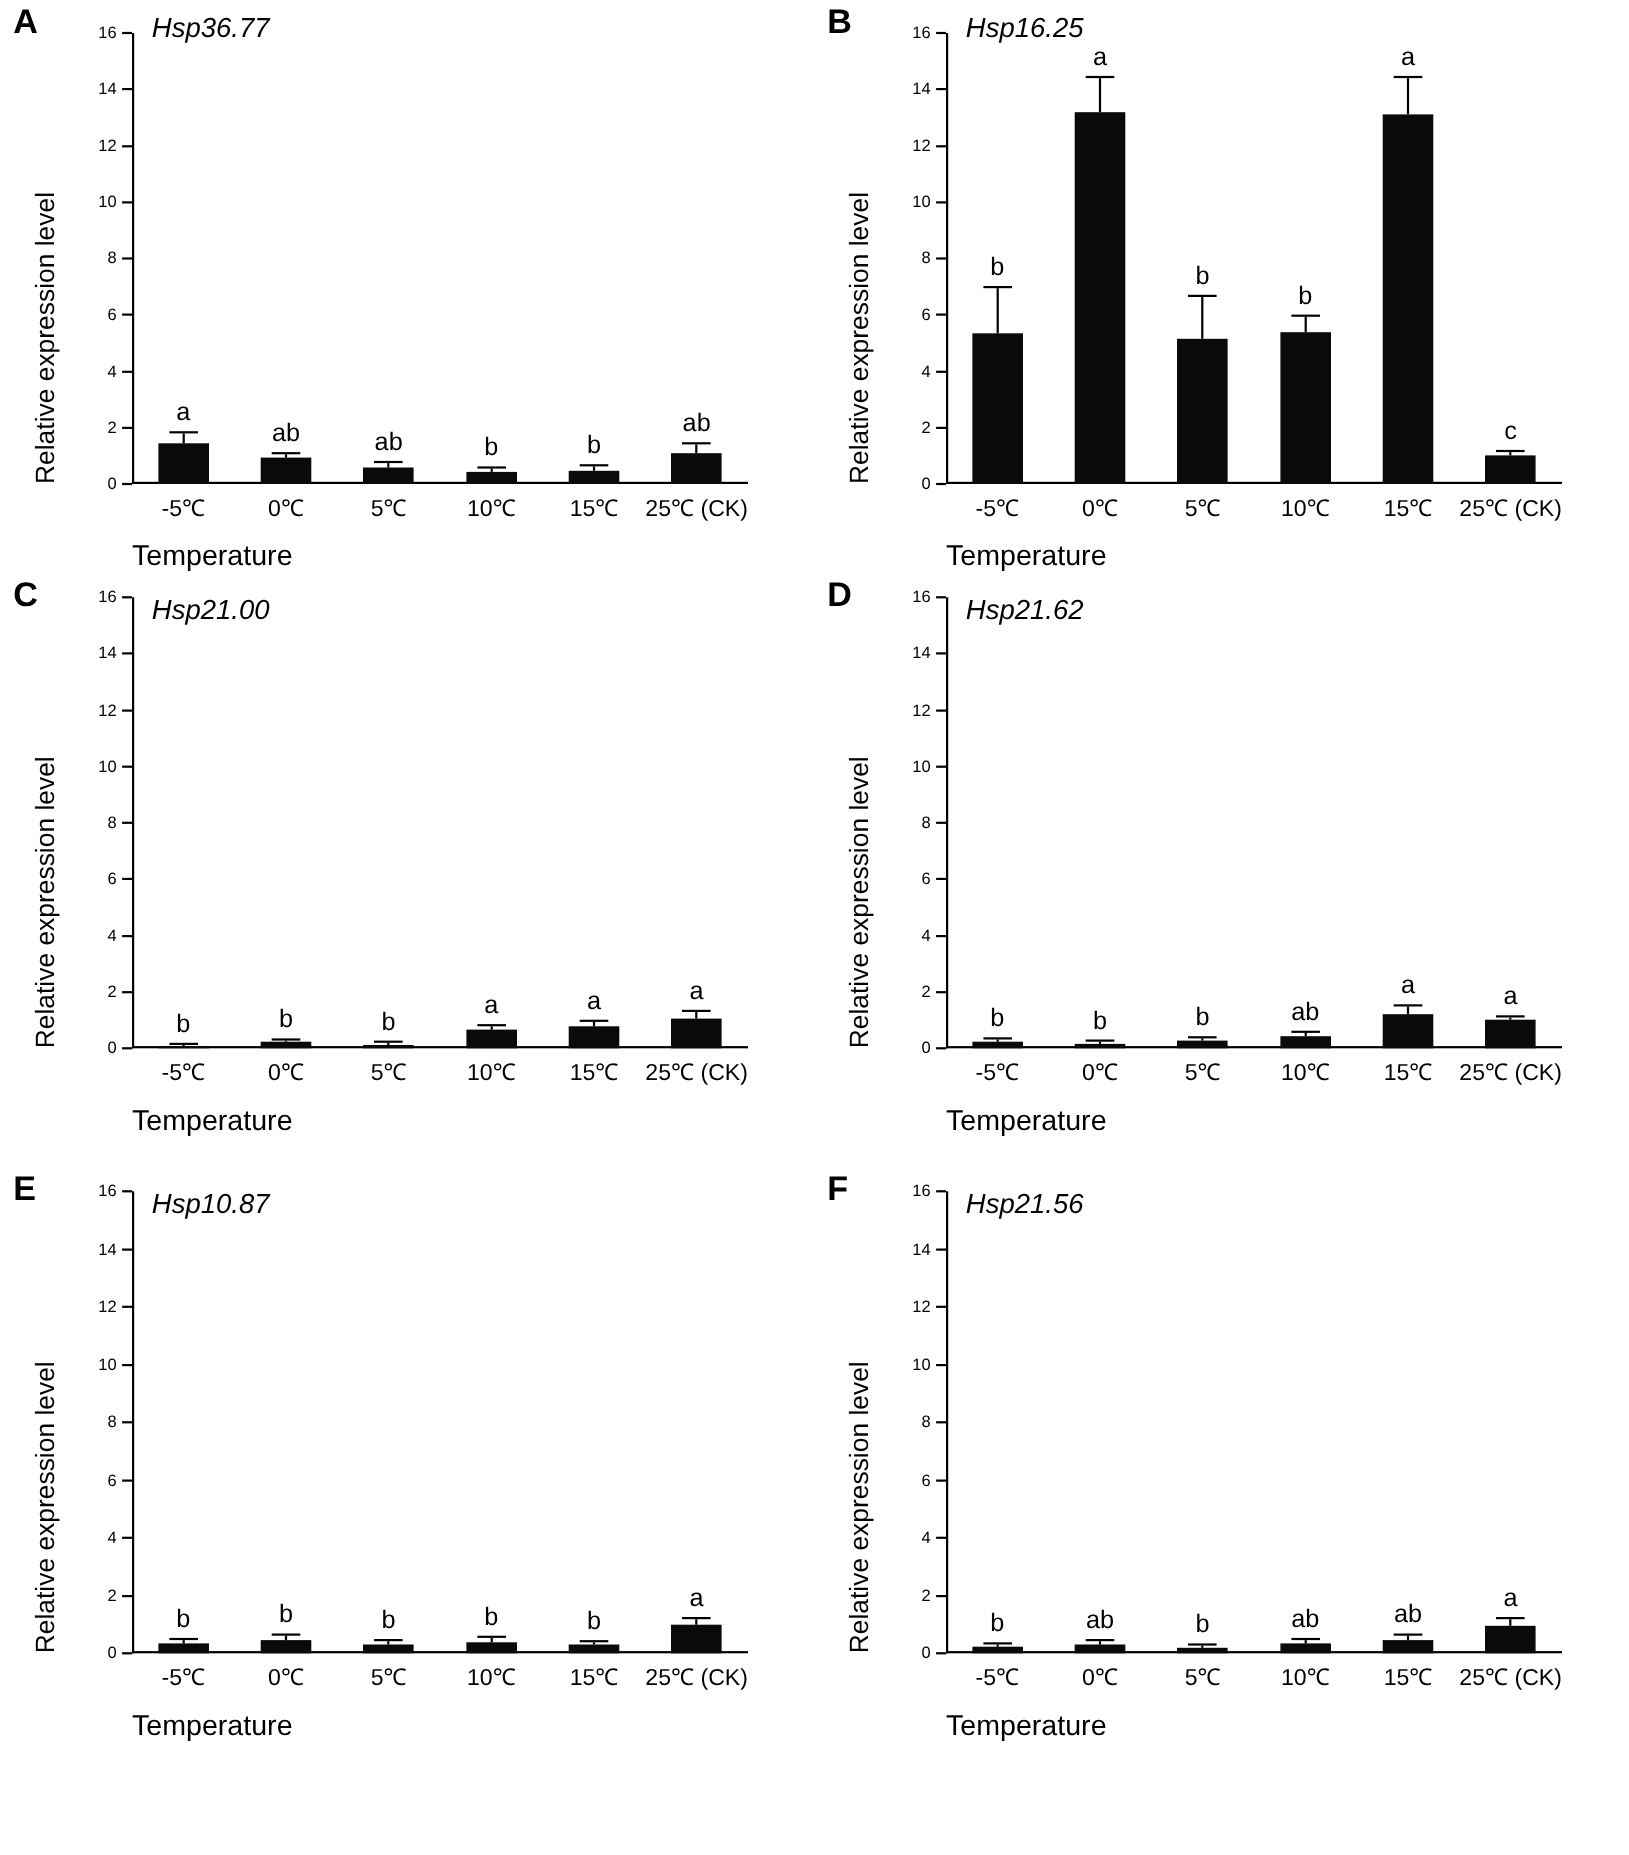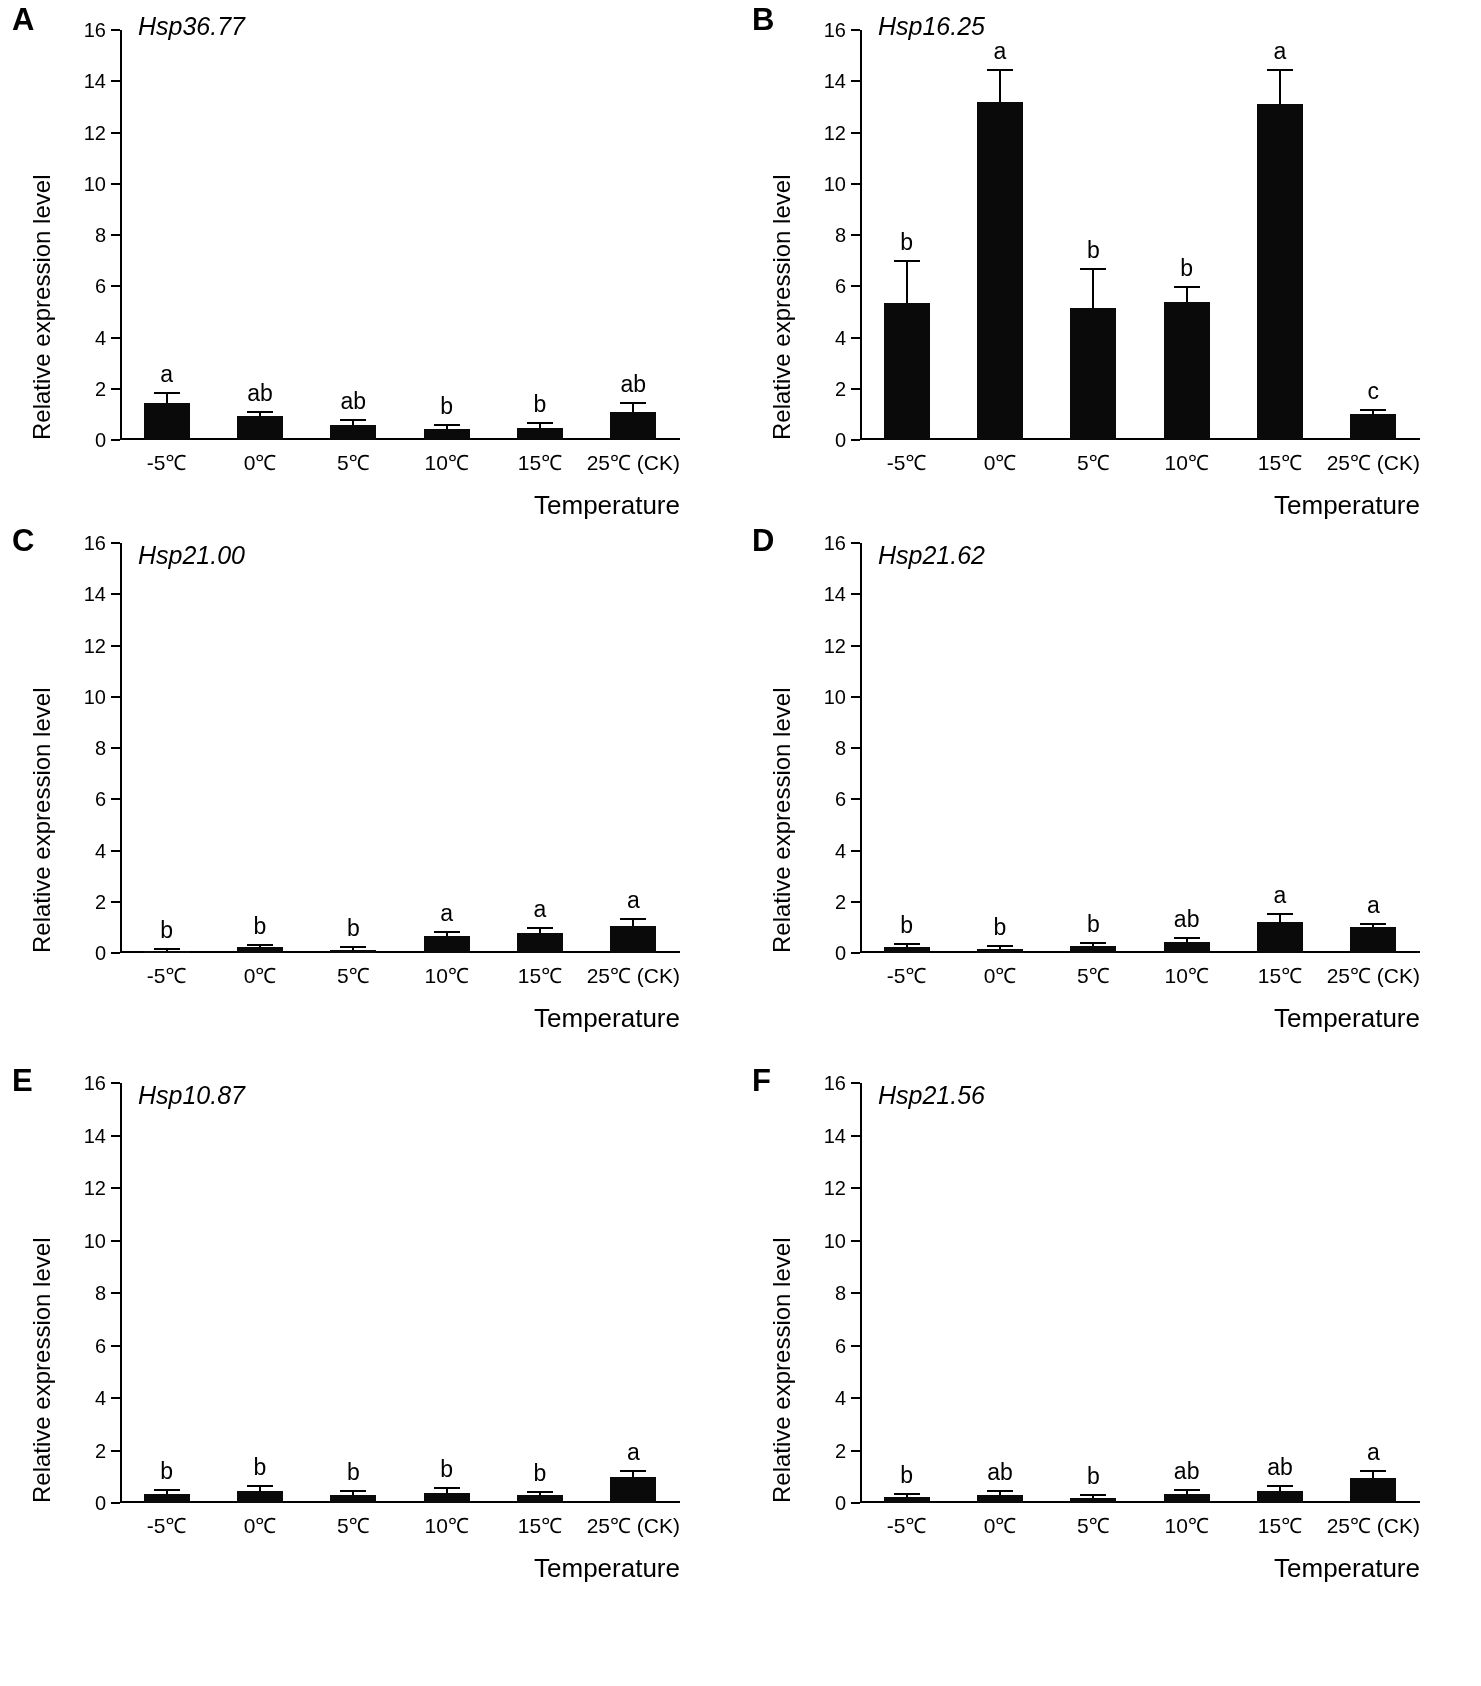--- a/index.html
+++ b/index.html
@@ -42,21 +42,21 @@
     position: absolute;
     font-size: 24px;
     transform: rotate(-90deg);
     transform-origin: left top;
     white-space: nowrap;
     line-height: 1;
   }
   .xlabel {
     position: absolute;
     font-size: 26px;
-    text-align: right;
+    text-align: left;
     line-height: 1;
     white-space: nowrap;
   }
   .plot {
     position: absolute;
   }
   .axis-y {
     position: absolute;
     left: 0;
     top: 0;
@@ -75,21 +75,21 @@
   .tick {
     position: absolute;
     left: -9px;
     width: 9px;
     height: 2px;
     background: #000;
   }
   .tick-label {
     position: absolute;
     right: calc(100% + 14px);
-    font-size: 20px;
+    font-size: 15px;
     line-height: 1;
     transform: translateY(-50%);
     white-space: nowrap;
   }
   .bar-slot {
     position: absolute;
     bottom: 0;
     height: 100%;
   }
   .bar {

